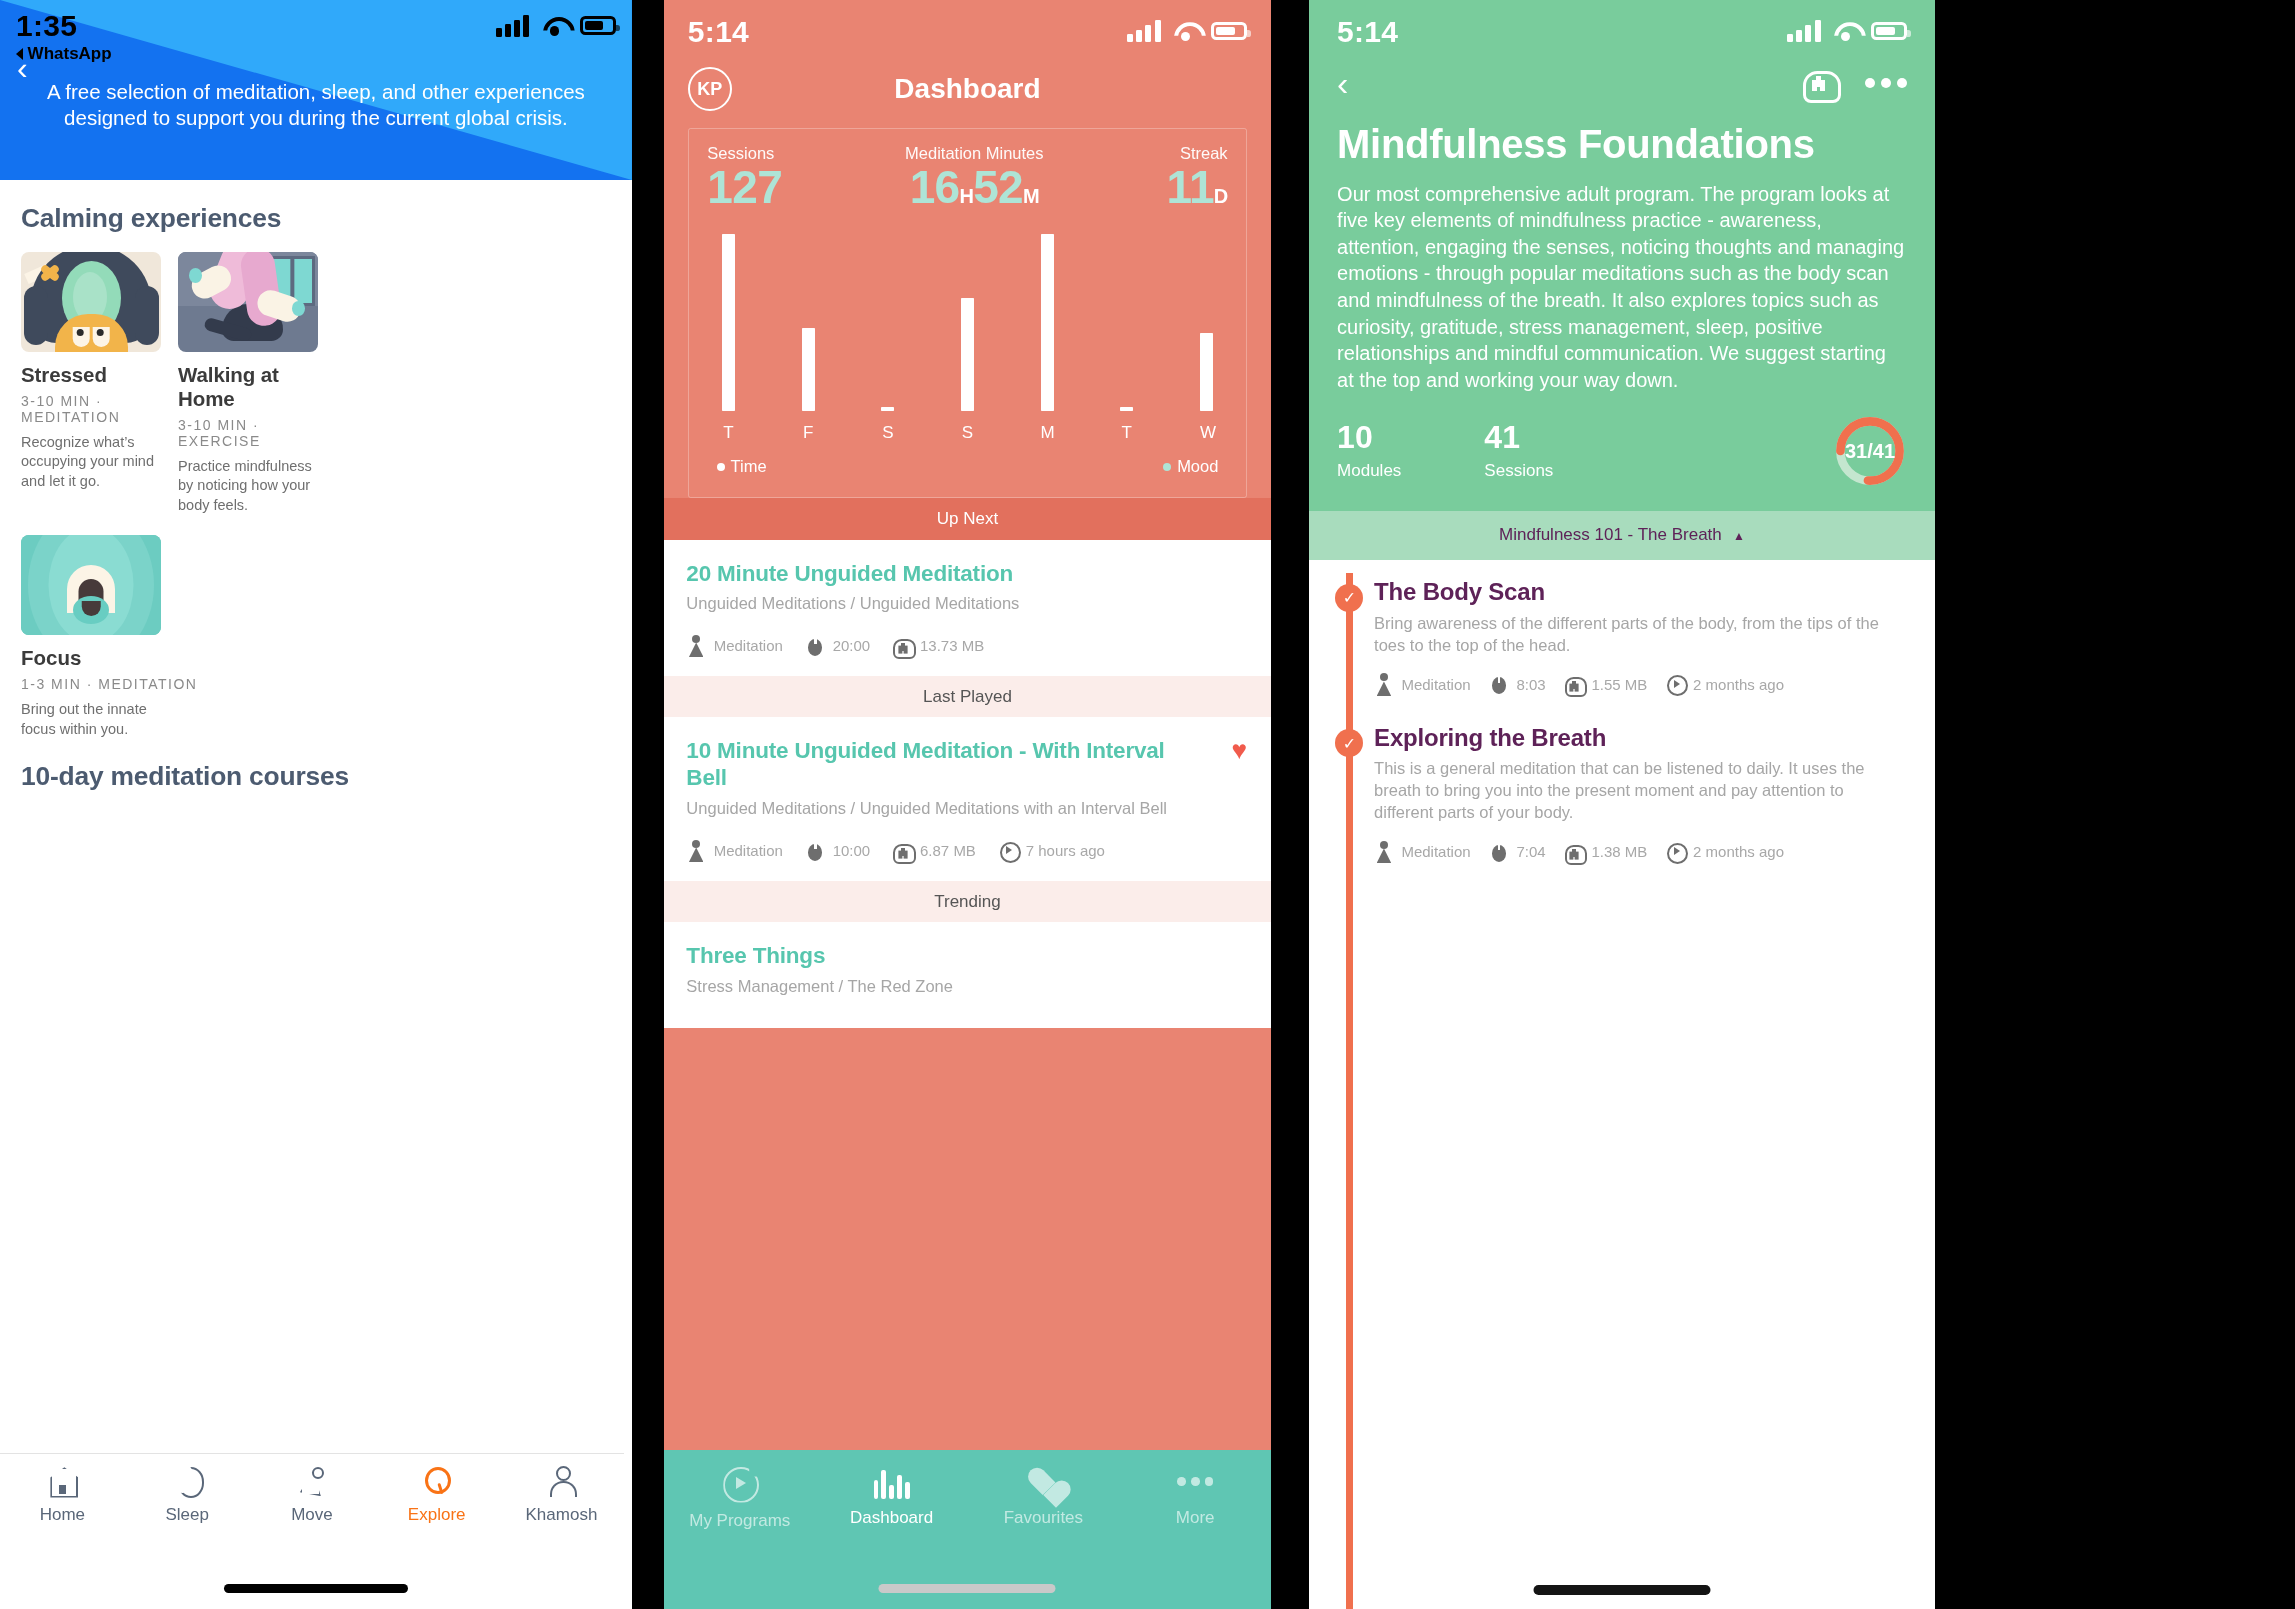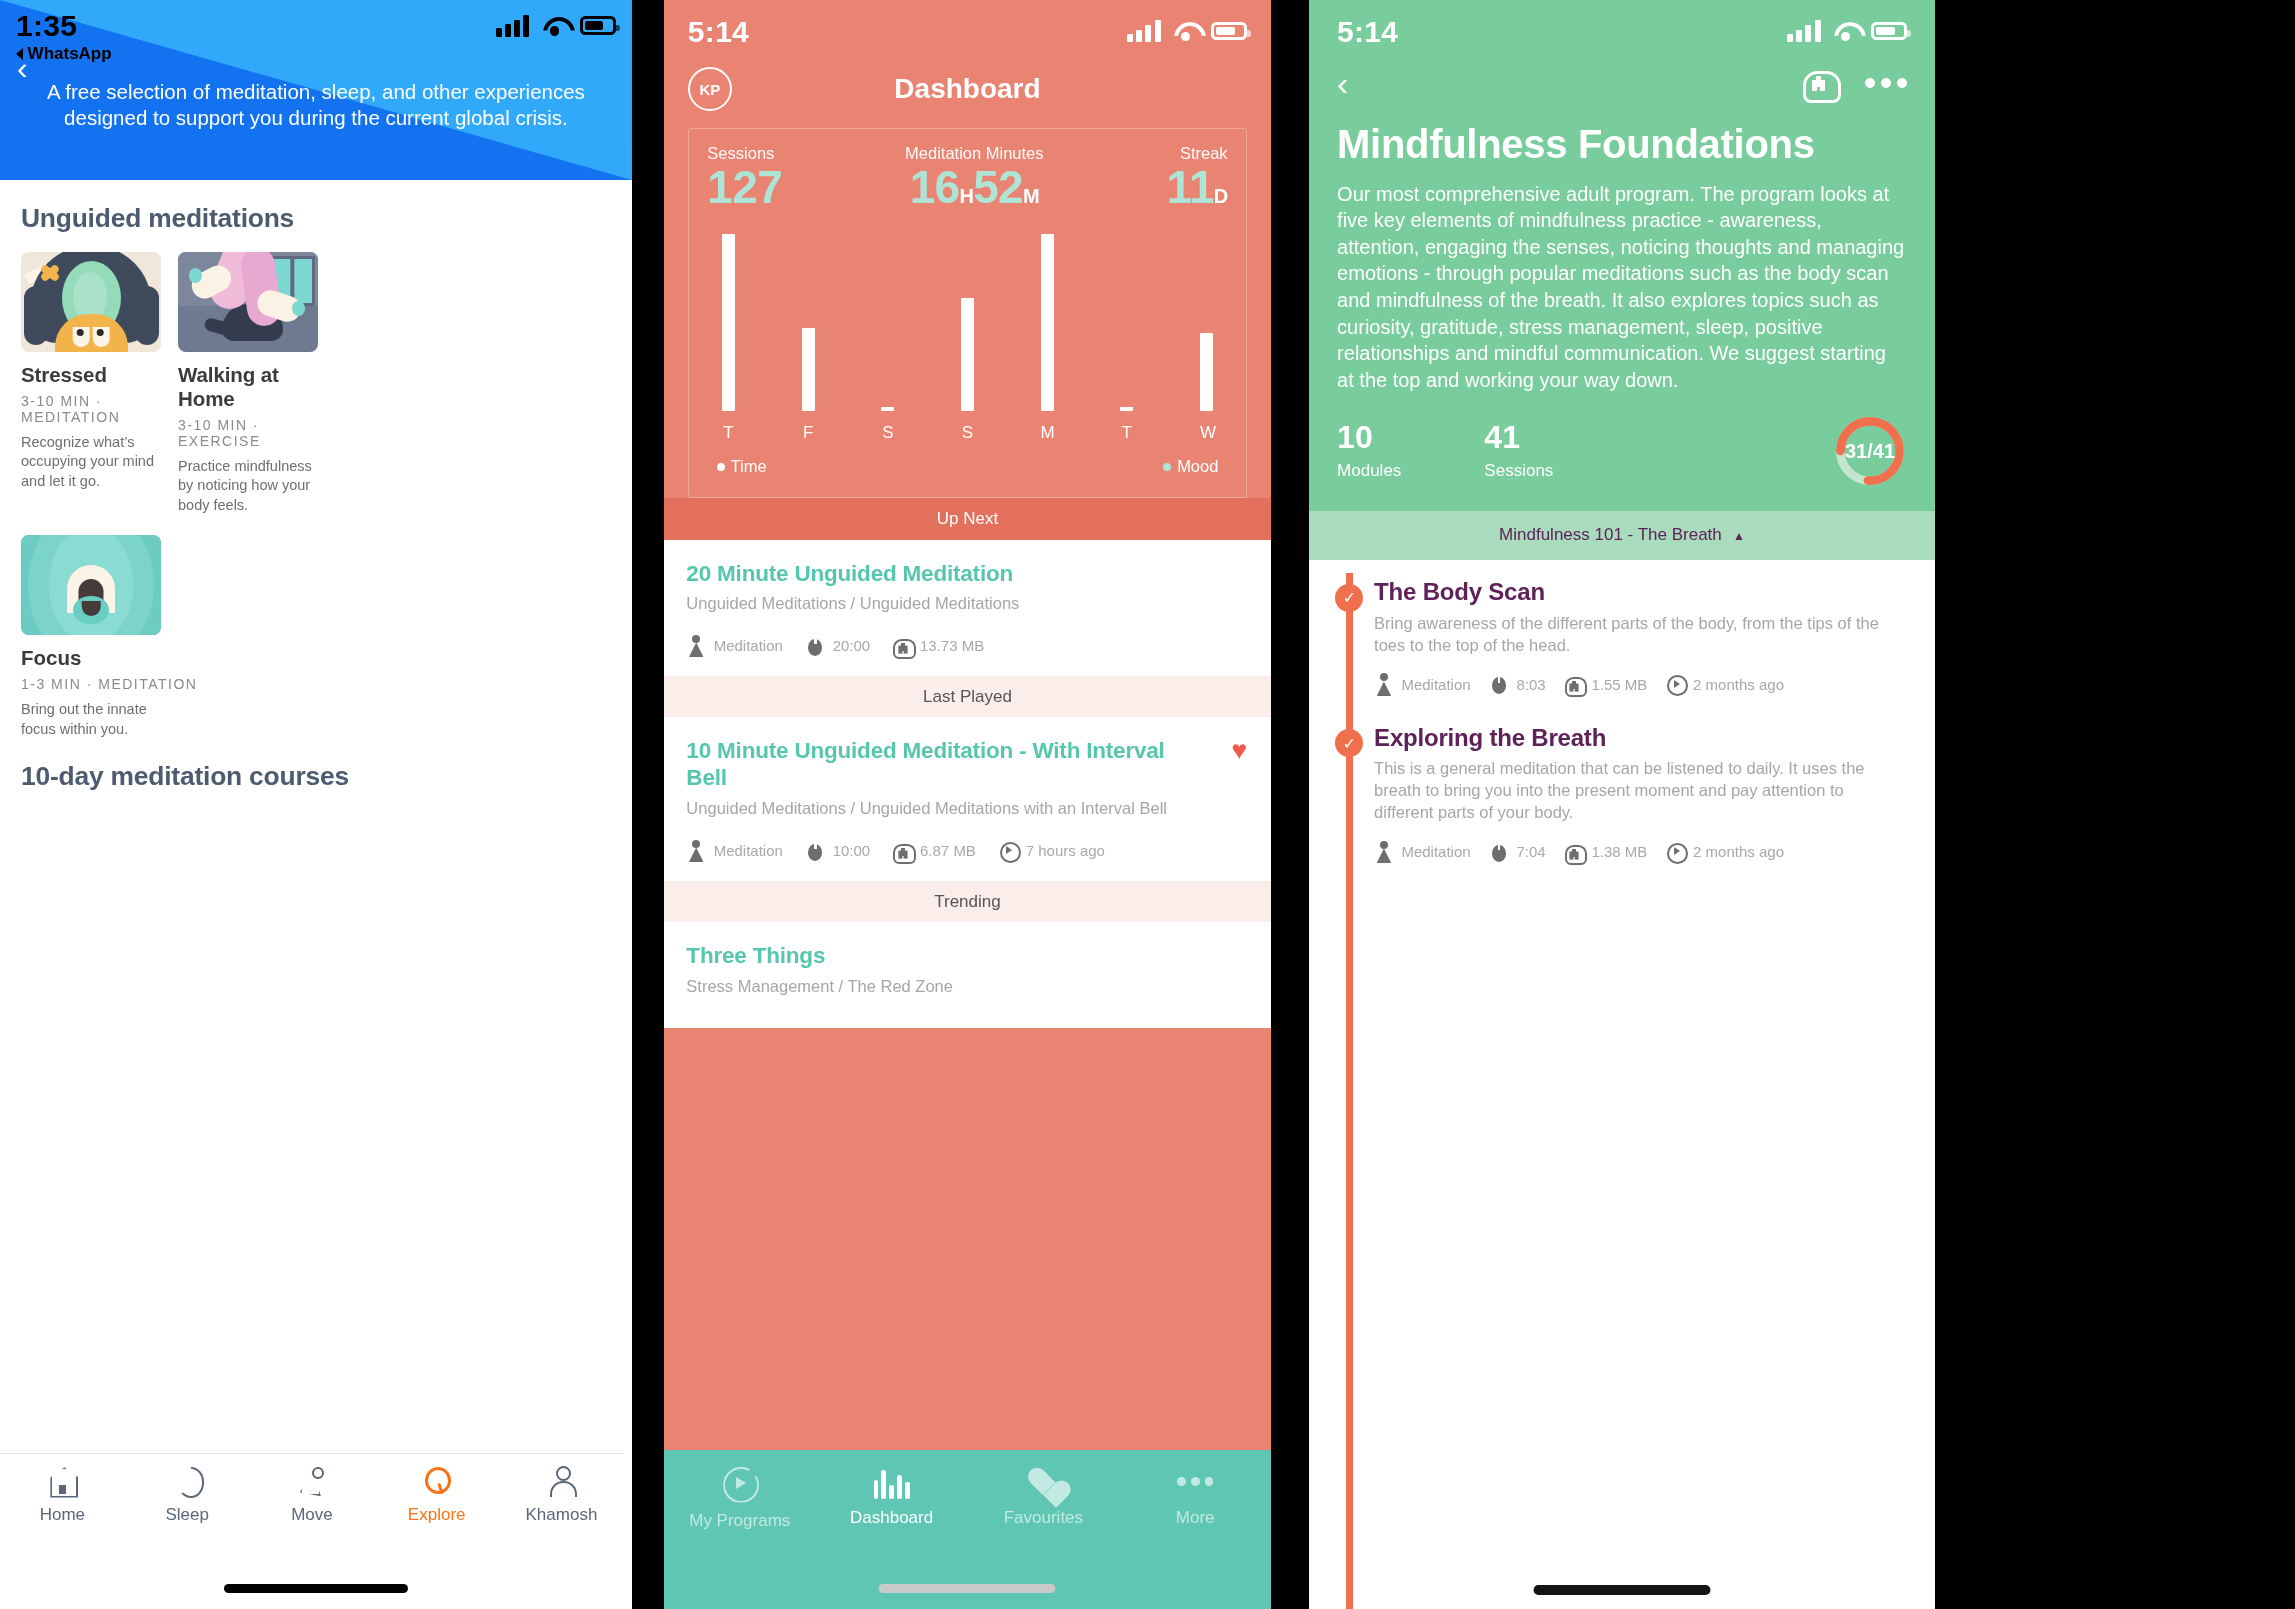--- a/index.html
+++ b/index.html
@@ -148,21 +148,21 @@
   .i-person::before{content:"";position:absolute;left:10.6px;top:1.3px;width:11.2px;height:11.2px;border:2.6px solid currentColor;border-radius:50%;}
   .i-person::after{content:"";position:absolute;left:4.6px;top:16px;width:22.5px;height:14.5px;border:2.6px solid currentColor;border-bottom:none;border-radius:13.2px 13.2px 0 0;}
   .homebar { position:absolute;left:50%;bottom:16px;transform:translateX(-50%);
     width:184px;height:9.2px;border-radius:5.3px;background:#000; z-index:35;}
 
   
   #panel-dashboard { background:#E98472; display:flex; flex-direction:column; }
   .dash-head { position:relative; padding: 0 24px; }
   .dash-titlerow { display:flex; align-items:center; padding: 4px 0 17px 0; position:relative; }
   .avatar { width:44px;height:44px;border:2px solid #fff;border-radius:50%;
-    display:flex;align-items:center;justify-content:center;color:#fff;font-size:15px;font-weight:800;}
+    display:flex;align-items:center;justify-content:center;color:#fff;font-size:18px;font-weight:800;}
   .dash-title { position:absolute;left:0;right:0;text-align:center;color:#fff;font-size:28px;font-weight:800;}
   .statsbox { border:0.7px solid rgba(255,255,255,.28); border-radius:2.6px; margin: 0 0 0 0; padding: 14.5px 18.5px 14.5px 18.5px;}
   .statrow { display:flex; justify-content:space-between; align-items:flex-start; }
   .stat { color:#fff; }
   .stat .k { font-size:16.5px; opacity:.96; font-weight:400; }
   .stat .v { font-size:46px; font-weight:800; color:#AEE4D6; line-height:1.0; margin-top:1.3px; letter-spacing:-0.7px;}
   .stat .v sub { font-size:20px; font-weight:800; color:#fff; vertical-align:baseline; }
   .chart { position:relative; height: 177px; margin-top: 24px; }
   .bars { position:absolute; left:0; right:0; bottom:0; height:100%; display:flex;
           align-items:flex-end; justify-content:space-between; padding: 0 14.5px; }
@@ -284,21 +284,21 @@
           <span class="wifi"></span>
           <span class="batt"></span>
         </div>
       </div>
 
       <div class="chev">‹</div>
       <p class="sub">A free selection of meditation, sleep, and other experiences designed to support you during the current global crisis.</p>
     </div>
 
     <div class="scroll">
-      <div class="sec-title">Unguided meditations</div>
+      <div class="sec-title">Calming experiences</div>
 
       <div class="cardgrid">
 
         <div class="mcard">
           <div class="thumb t1">
             <span class="arrow"></span>
             <span class="hair"></span>
             <span class="blob"></span>
             <span class="blobi"></span>
             <span class="plaster"></span>

